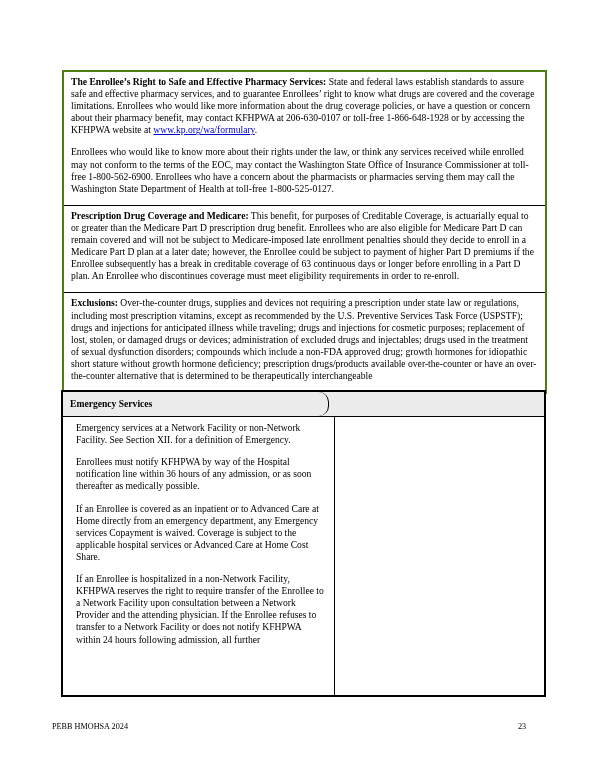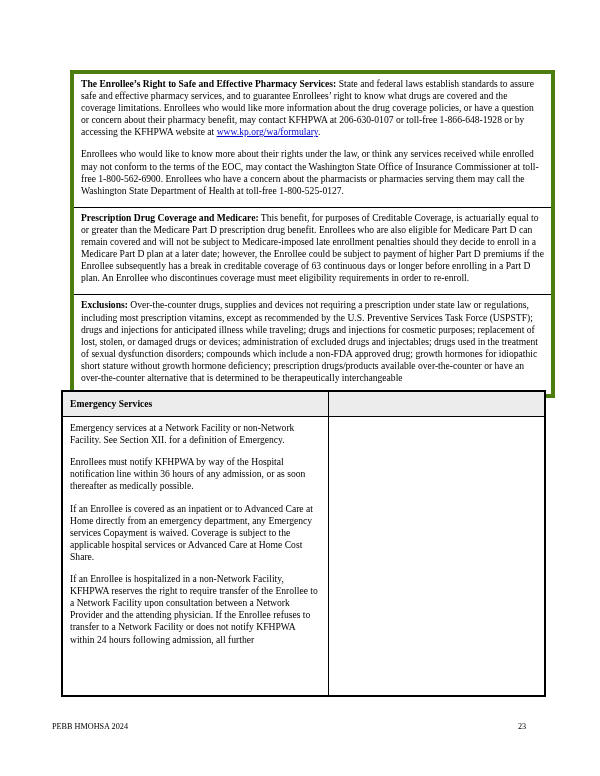--- a/index.html
+++ b/index.html
@@ -9,24 +9,24 @@
     height: 776px;
     background: #ffffff;
     font-family: "Liberation Serif", serif;
     color: #000000;
     font-size: 9.6px;
     line-height: 12.1px;
     overflow: hidden;
   }
   .notice-box {
     position: absolute;
-    left: 70px;
+    left: 62px;
     top: 70px;
     width: 485px;
-    border: 4px solid #4d7c0f;
+    border: 2px solid #4d7c0f;
     box-sizing: border-box;
   }
   .notice-section {
     padding: 4px 7px 0 7px;
     border-top: 1px solid #000000;
   }
   .notice-section:first-child { border-top: none; }
   .notice-section p { margin: 0 0 10px 0; }
   b.lead { font-weight: bold; }
   a.doc-link {
@@ -46,23 +46,23 @@
   .table-header-row {
     display: flex;
     background: #ececec;
     border-bottom: 1px solid #000000;
   }
   .th-cell {
     box-sizing: border-box;
     padding: 6px 7px;
     font-weight: bold;
   }
-  .th-left { width: 266px; border-right: 1px solid #000000; }
+  .th-left { width: 266px; border-right: 1px solid #000000; border-radius: 10px; }
   .th-right { flex: 1; }
-  .table-body-row { display: flex; min-height: 278px; }
+  .table-body-row { display: flex; min-height: 278px; margin-left: 6px; }
   .td-cell {
     box-sizing: border-box;
     padding: 5px 7px 0 7px;
   }
   .td-left { width: 266px; border-right: 1px solid #000000; }
   .td-right { flex: 1; }
   .td-cell p { margin: 0 0 10px 0; }
   .footer {
     position: absolute;
     left: 0;

